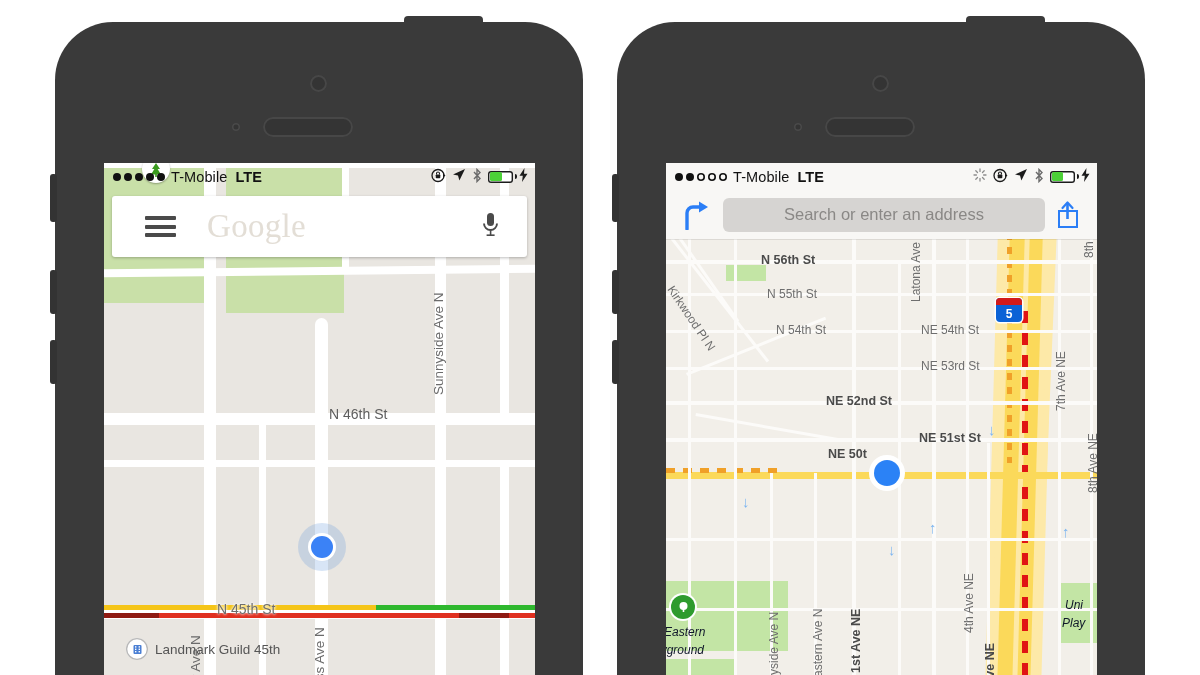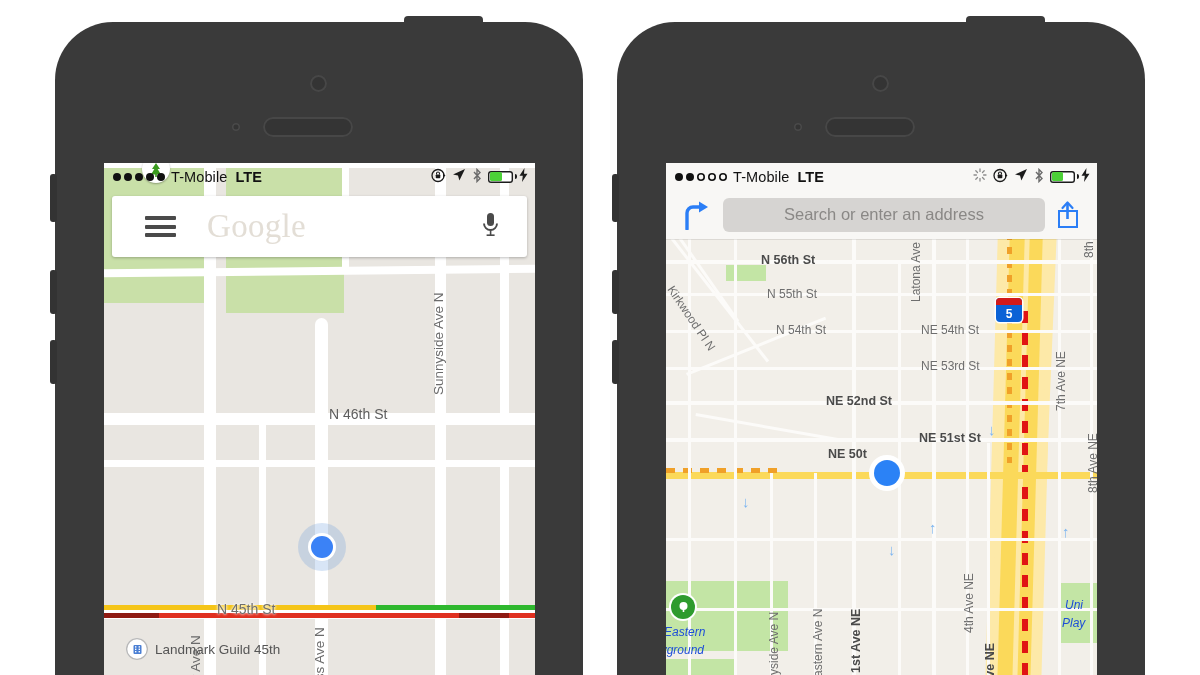--- a/index.html
+++ b/index.html
@@ -132,21 +132,21 @@
     display:flex;align-items:center;justify-content:center;
   }
   .a-search span{color:#8a8886;font-size:16.5px;}
   .a-share{margin-right:12px;width:34px;display:flex;justify-content:center;}
 
   .a-road{position:absolute;background:#fcfbf9;}
   .a-lbl{color:#6e6e6e;font-size:12px;}
   .a-lbl.bold{font-weight:bold;color:#4a4a4a;font-size:12.5px;}
   .a-lbl.vert{transform:rotate(-90deg);transform-origin:left top;}
   .a-park{position:absolute;background:#c3e5a5;}
-  .a-green{color:#1d4ed8;font-size:12px;font-style:italic;}
+  .a-green{color:#0f172a;font-size:12px;font-style:italic;}
   .a-art{position:absolute;background:#fbd95a;}
   .a-art-c{position:absolute;background:#fde9a8;}
   .adot{position:absolute;width:26px;height:26px;border-radius:50%;
         background:#2b82f6;box-shadow:0 0 0 5px #fff,0 1px 4px rgba(0,0,0,.3);}
   .shield{
     position:absolute;width:26px;height:24px;background:#0b62d6;border-radius:4px;
     box-shadow:0 0 0 1.5px #fff;
     display:flex;align-items:flex-end;justify-content:center;
     color:#fff;font-size:12px;font-weight:bold;padding-bottom:1px;box-sizing:border-box;
   }

